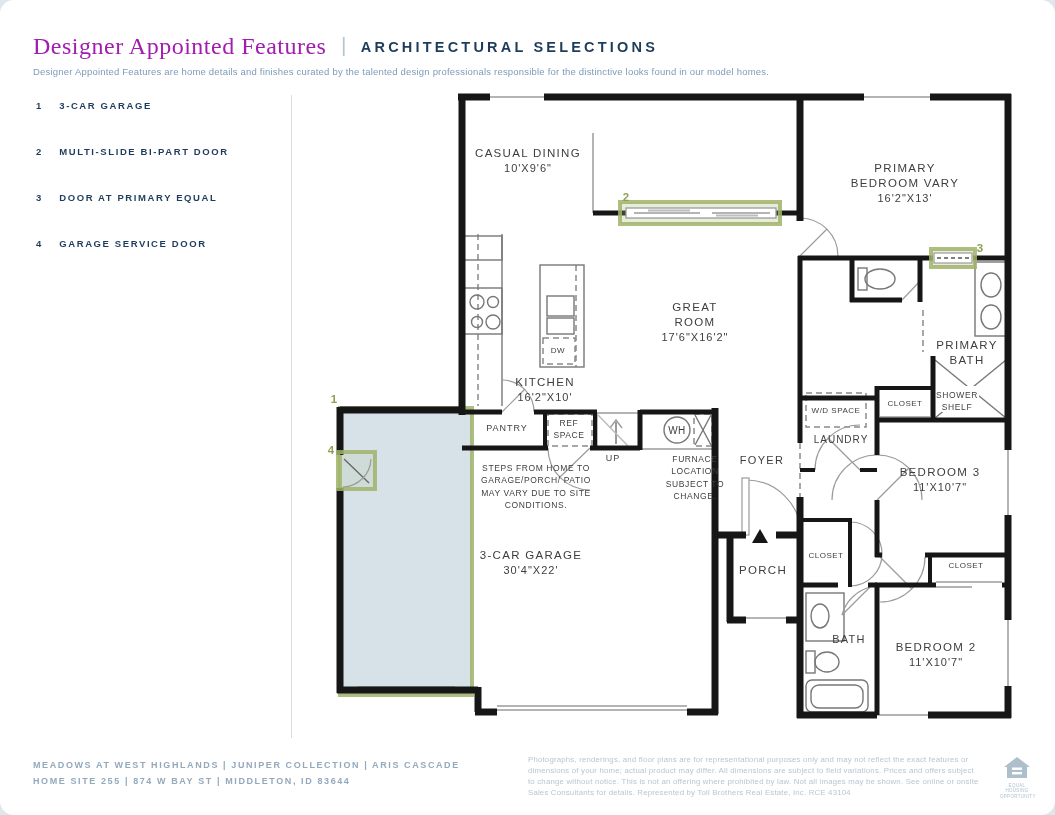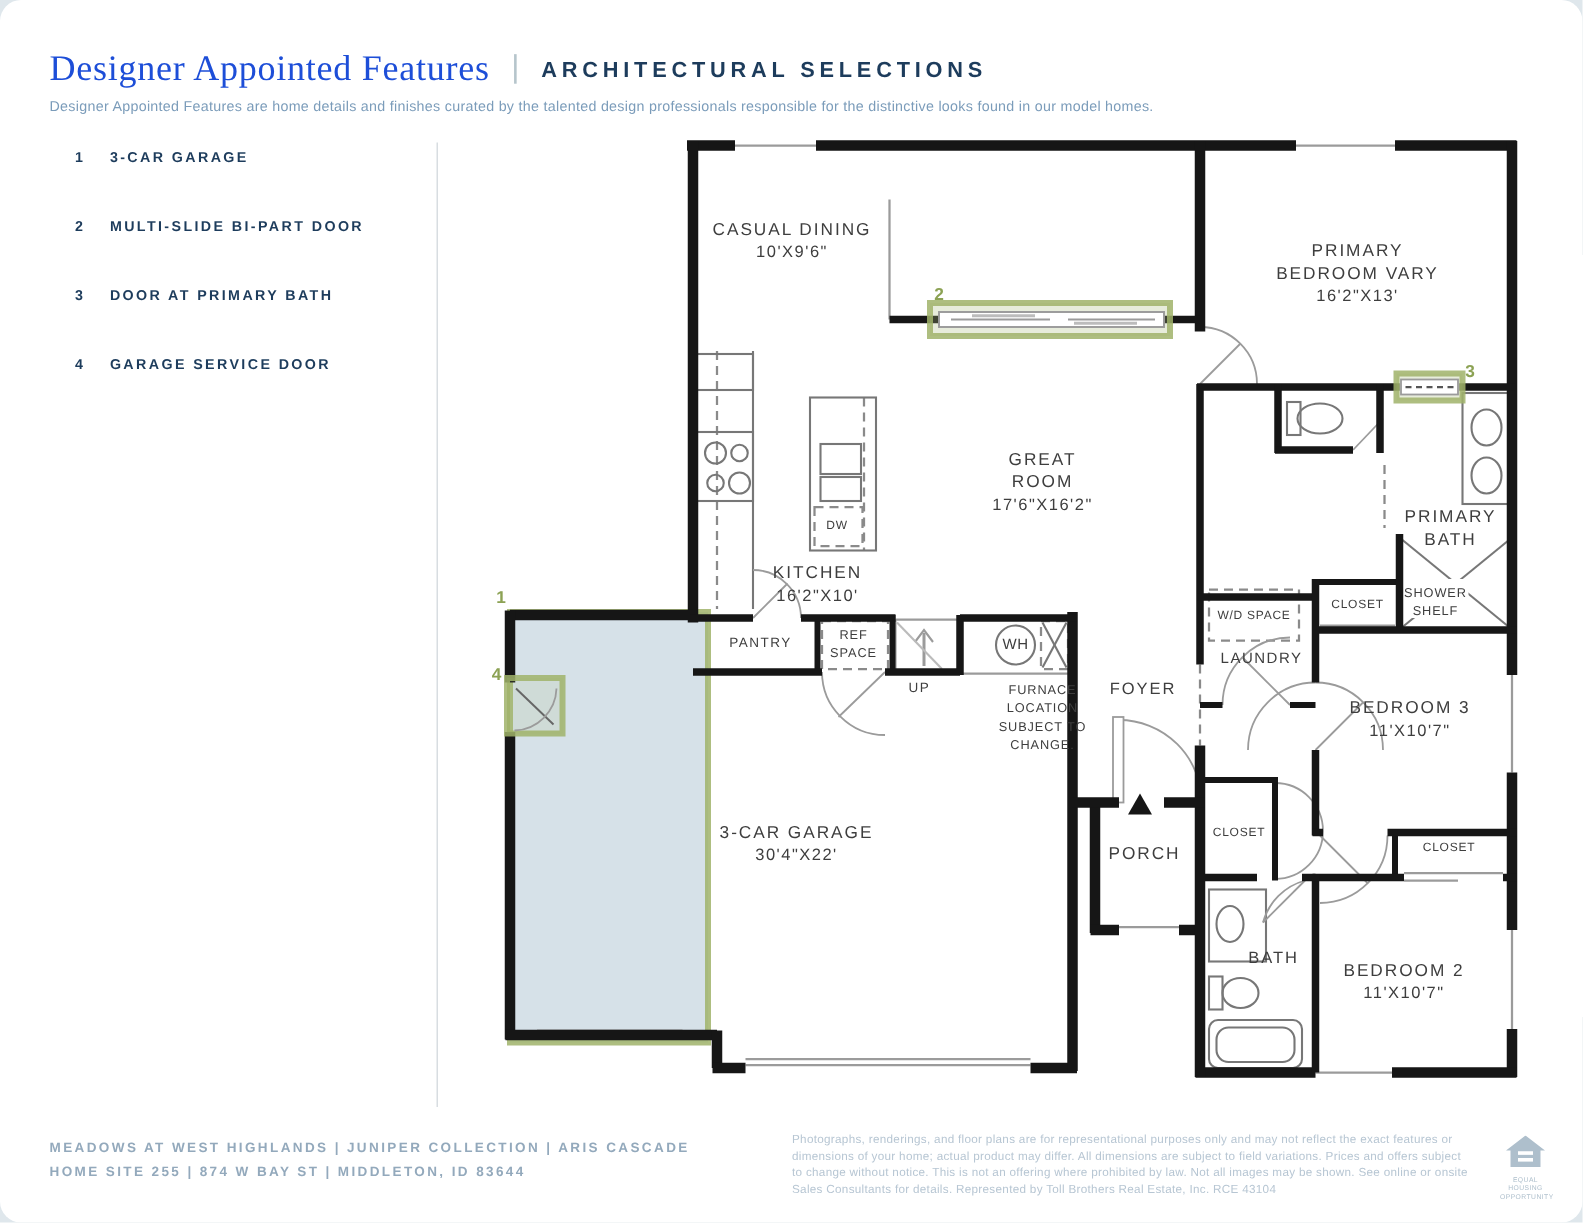--- a/index.html
+++ b/index.html
@@ -1,27 +1,27 @@
 <!DOCTYPE html>
 <html><head>
 <meta charset="utf-8">
 <style>
   html,body{margin:0;padding:0;}
   body{width:1055px;height:815px;background:#dfe7ec;font-family:"Liberation Sans",sans-serif;}
   .page{position:relative;width:1055px;height:815px;background:#ffffff;border-radius:14px;overflow:hidden;}
 
   
   .hdr{position:absolute;left:33px;top:33px;white-space:nowrap;}
-  .hdr-title{font-family:"Liberation Serif",serif;font-size:24px;color:#1d4ed8;letter-spacing:.5px;}
+  .hdr-title{font-family:"Liberation Serif",serif;font-size:24px;color:#a21caf;letter-spacing:.5px;}
   .hdr-div{font-size:21px;color:#b6c5cc;margin:0 10px;font-weight:300;vertical-align:2px;}
   .hdr-tag{font-size:14.5px;color:#1d3c5c;letter-spacing:3.2px;font-weight:bold;vertical-align:2px;}
   .hdr-sub{position:absolute;left:33px;top:66px;font-size:9.5px;color:#7b9cba;letter-spacing:.2px;}
 
   
-  .feat{position:absolute;left:50px;color:#1d3c5c;font-size:9.5px;font-weight:bold;letter-spacing:1.6px;white-space:nowrap;}
+  .feat{position:absolute;left:36px;color:#1d3c5c;font-size:9.5px;font-weight:bold;letter-spacing:1.6px;white-space:nowrap;}
   .feat-num{display:inline-block;width:19px;}
   .vdiv{position:absolute;left:291px;top:95px;width:1px;height:643px;background:#d8dde1;}
 
   
   .plan-label{position:absolute;transform:translate(-50%,-50%);text-align:center;color:#3e3e3e;z-index:3;}
   .rn{display:block;font-size:11.5px;letter-spacing:1.3px;line-height:1.3;}
   .rd{display:block;font-size:11px;letter-spacing:1px;white-space:nowrap;line-height:1.3;}
   .nw .rn{white-space:nowrap;}
   .sm{font-size:9px;letter-spacing:1px;line-height:1.25;}
   .t8{font-size:8px;letter-spacing:.5px;white-space:nowrap;}
@@ -51,21 +51,21 @@
   <div class="feat" style="top:100px">
     <span class="feat-num">1</span>
     <span>3-CAR GARAGE</span>
   </div>
   <div class="feat" style="top:146px">
     <span class="feat-num">2</span>
     <span>MULTI-SLIDE BI-PART DOOR</span>
   </div>
   <div class="feat" style="top:192px">
     <span class="feat-num">3</span>
-    <span>DOOR AT PRIMARY BATH</span>
+    <span>DOOR AT PRIMARY EQUAL</span>
   </div>
   <div class="feat" style="top:238px">
     <span class="feat-num">4</span>
     <span>GARAGE SERVICE DOOR</span>
   </div>
   <div class="vdiv"></div>
 
   <svg class="plan" width="1055" height="815" viewBox="0 0 1055 815">
 
     <g>
@@ -262,20 +262,21 @@
   <div class="plan-label" style="left:967px;top:353px;width:74px">
     <span class="rn">PRIMARY BATH</span>
   </div>
   <div class="plan-label nw" style="left:545px;top:390px;width:120px">
     <span class="rn">KITCHEN</span>
     <span class="rd">16'2"X10'</span>
   </div>
   <div class="plan-label sm" style="left:507px;top:429px">PANTRY</div>
   <div class="plan-label note" style="left:569px;top:429px;width:42px">REF SPACE</div>
   <div class="plan-label sm" style="left:613px;top:459px">UP</div>
+  <div class="plan-label note" style="left:536px;top:487px;width:124px">STEPS FROM HOME TO GARAGE/PORCH/ PATIO MAY VARY DUE TO SITE CONDITIONS.</div>
   <div class="plan-label note" style="left:695px;top:478px;width:92px">FURNACE LOCATION SUBJECT TO CHANGE.</div>
   <div class="plan-label" style="left:677px;top:430px;font-size:10px;letter-spacing:.4px">WH</div>
   <div class="plan-label t8" style="left:558px;top:350px">DW</div>
   <div class="plan-label nw" style="left:762px;top:460px">
     <span class="rn" style="font-size:11px">FOYER</span>
   </div>
   <div class="plan-label t8" style="left:836px;top:410px">W/D SPACE</div>
   <div class="plan-label sm" style="left:841px;top:440px;font-size:10px">LAUNDRY</div>
   <div class="plan-label t8" style="left:905px;top:403px">CLOSET</div>
   <div class="plan-label note" style="left:957px;top:401px;width:56px">SHOWER SHELF</div>

